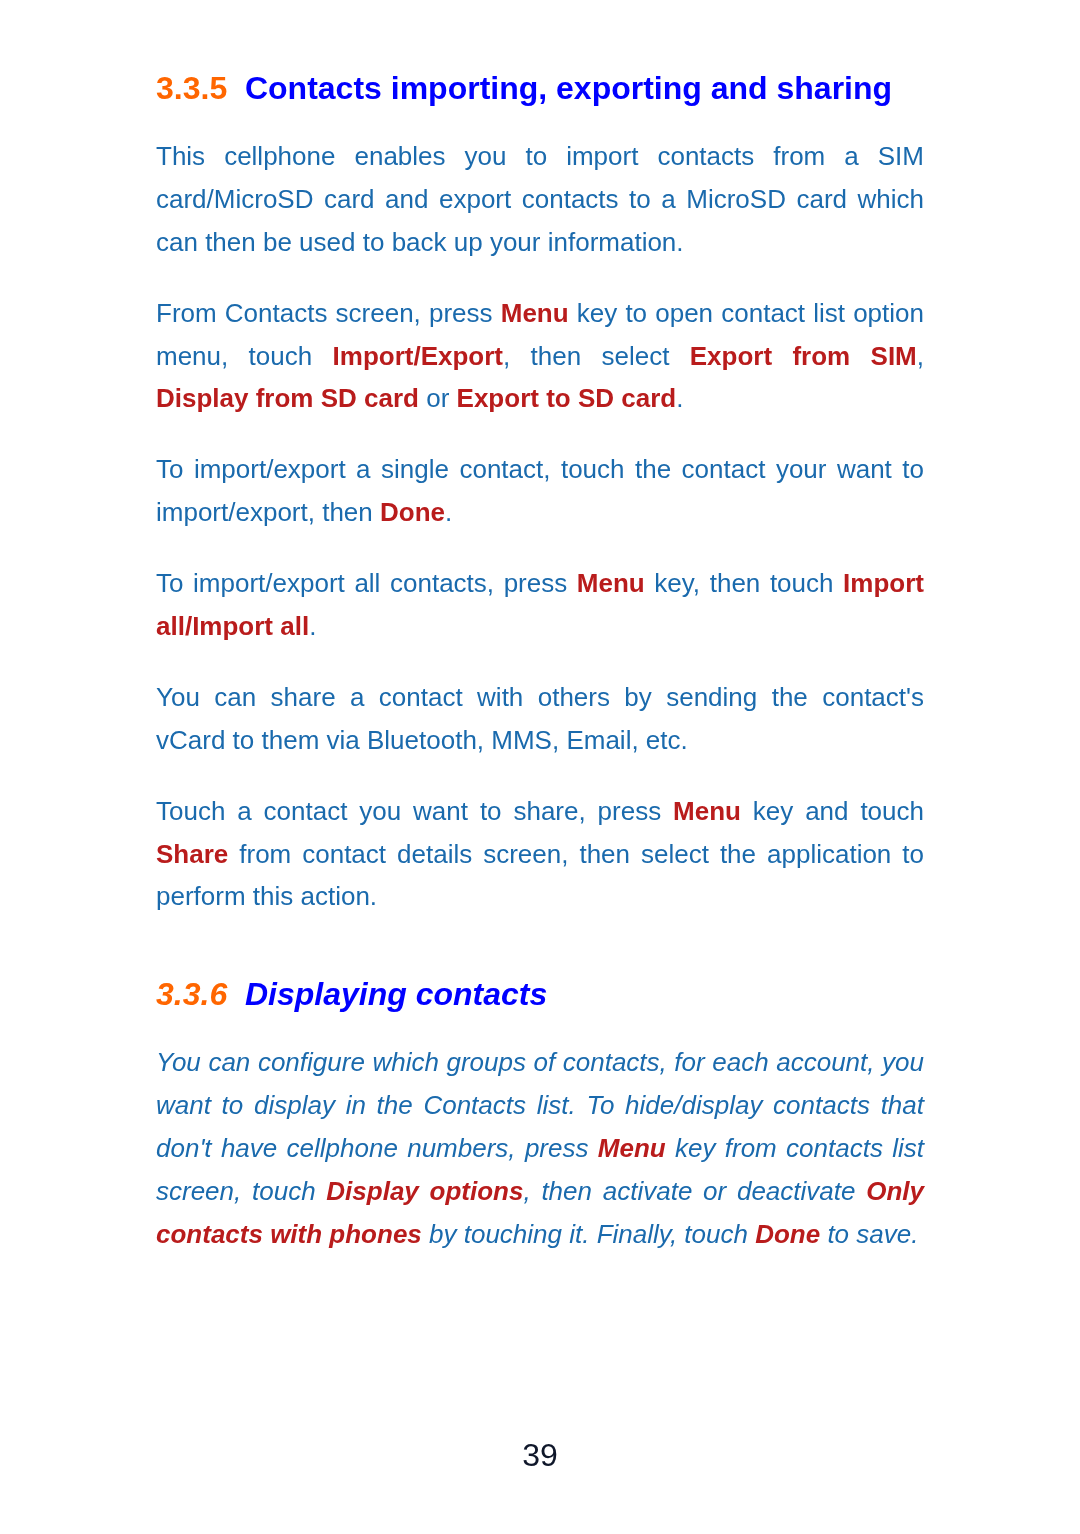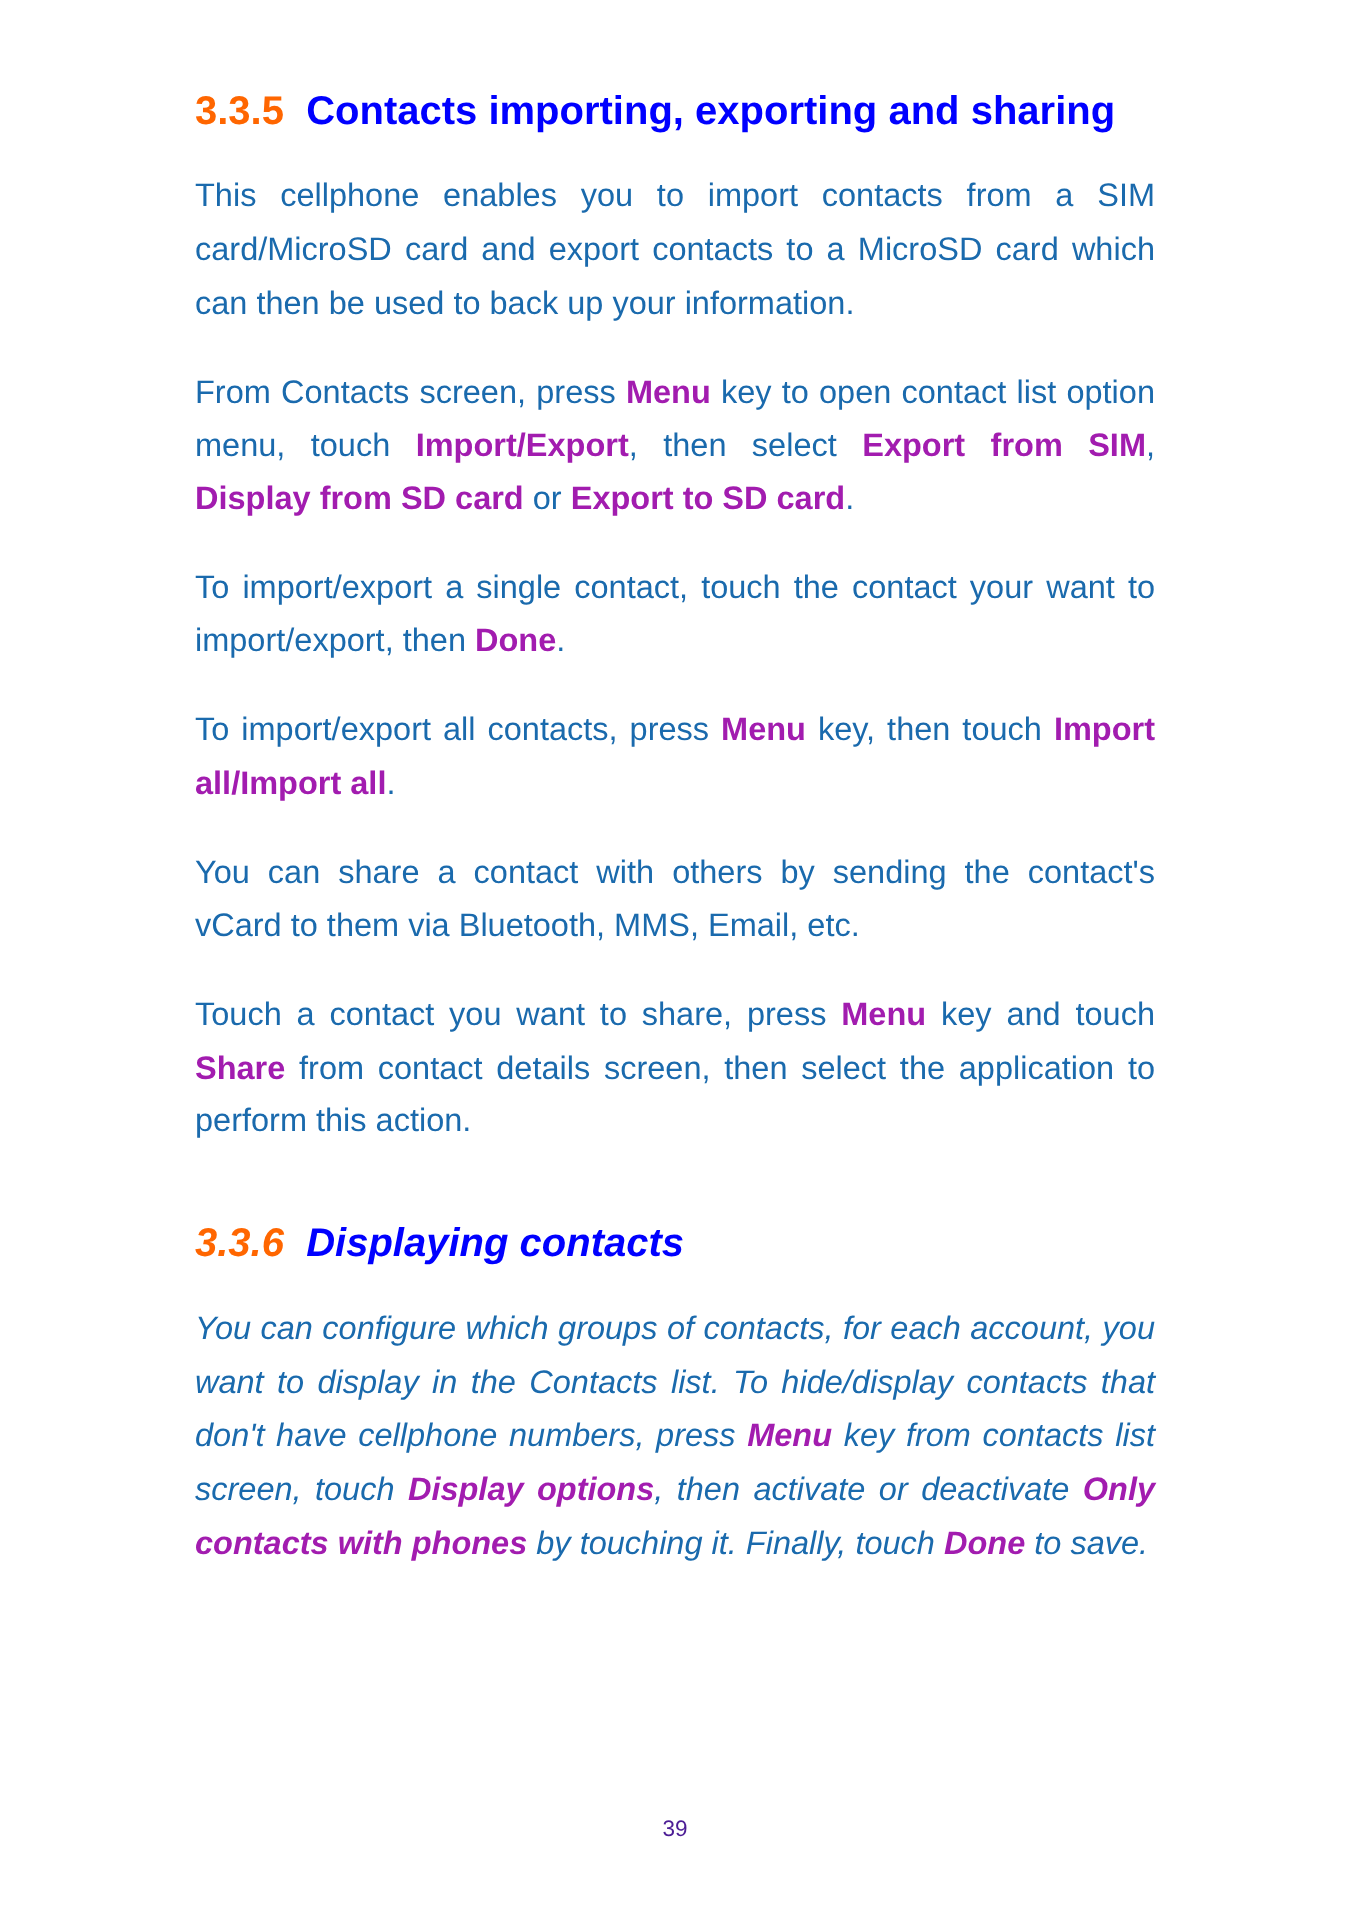--- a/index.html
+++ b/index.html
@@ -47,33 +47,33 @@
 
     .body-text {
       color: #1a6aad;
       font-size: 26px;
       line-height: 1.65;
       margin-bottom: 28px;
       text-align: justify;
     }
 
     .body-text .bold-term {
-      color: #a21caf;
+      color: #b91c1c;
       font-weight: bold;
     }
 
     .section-336 {
       margin-top: 20px;
       font-style: italic;
     }
 
     .page-number {
       text-align: center;
-      color: #4c1d95;
-      font-size: 18px;
+      color: #0f172a;
+      font-size: 32px;
       margin-top: auto;
       padding-top: 40px;
     }
   </style>
 </head>
 <body>
 
 <div class="page-container">
 
   <div class="section">

